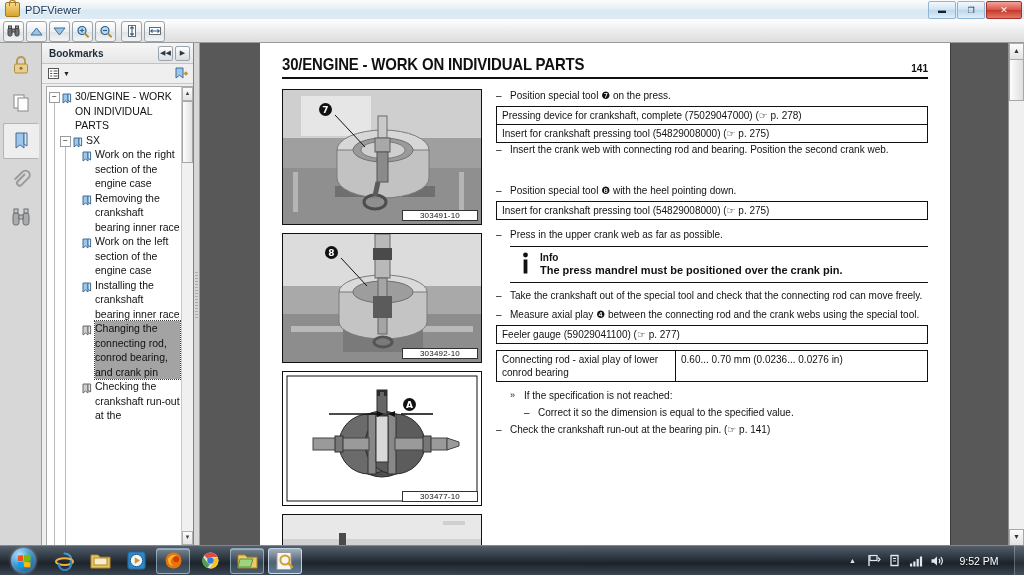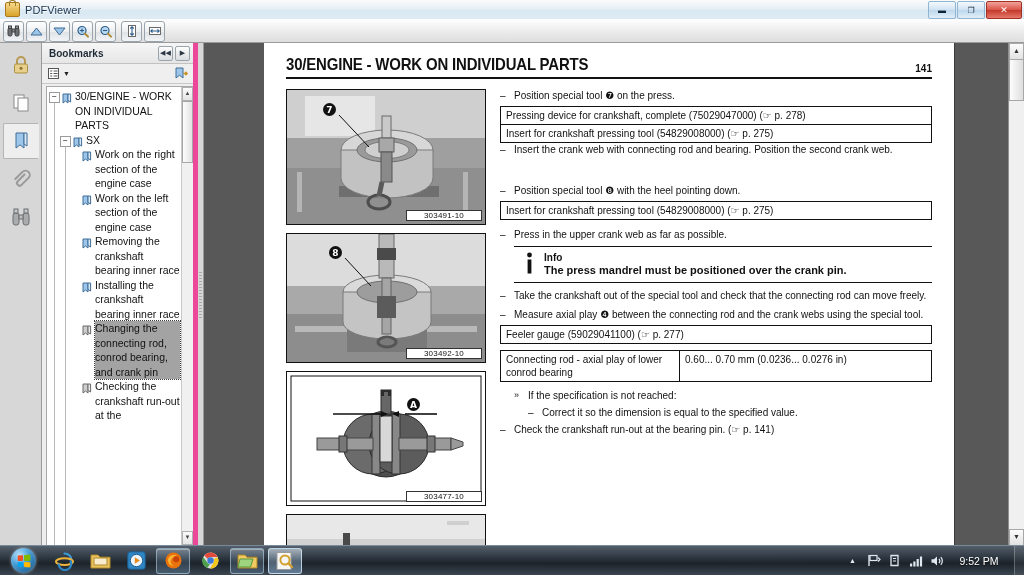--- a/index.html
+++ b/index.html
@@ -83,21 +83,21 @@
   .railbtn{
     width:34px;height:34px;display:flex;align-items:center;justify-content:center;
     border:1px solid transparent;border-radius:2px;
   }
   .railbtn.active{
     background:#eeeeee;border:1px solid #b4b4b4;border-right-color:#eeeeee;
   }
   
   #pane{
     width:151px;min-width:151px;background:#eeeeee;
-    border-right:5px solid #ec4899;display:flex;flex-direction:column;
+    border-right:1px solid #ec4899;display:flex;flex-direction:column;
   }
   #paneHead{
     height:20px;min-height:20px;display:flex;align-items:center;
     padding:0 3px 0 7px;
     background:linear-gradient(180deg,#f6f6f6,#e6e6e6);
     border-bottom:1px solid #c2c2c2;
   }
   #paneHead .lbl{font-size:10px;font-weight:bold;color:#1d2a36;flex:1;}
   .navbtn{
     width:13px;height:13px;border:1px solid #9aa4ad;border-radius:2px;margin-left:2px;
@@ -438,32 +438,32 @@
           </div>
 
           <div class="node ind2">
             <span class="nogutter"></span>
             <span class="bmico">
               <svg width="10" height="12" viewBox="0 0 10 12" aria-hidden="true">
                 <path d="M1 1h5v9l-2.5-2L1 10z" fill="#9ec6ea" stroke="#3f6d96"></path>
                 <path d="M6 1h2.6v8L6 7.4z" fill="#dbeaf8" stroke="#3f6d96"></path>
               </svg>
             </span>
-            <span class="nodetext" style="width:85px;">Work on the left section of the engine case</span>
+            <span class="nodetext" style="width:85px;">Removing the crankshaft bearing inner race</span>
           </div>
 
           <div class="node ind2">
             <span class="nogutter"></span>
             <span class="bmico">
               <svg width="10" height="12" viewBox="0 0 10 12" aria-hidden="true">
                 <path d="M1 1h5v9l-2.5-2L1 10z" fill="#9ec6ea" stroke="#3f6d96"></path>
                 <path d="M6 1h2.6v8L6 7.4z" fill="#dbeaf8" stroke="#3f6d96"></path>
               </svg>
             </span>
-            <span class="nodetext" style="width:85px;">Removing the crankshaft bearing inner race</span>
+            <span class="nodetext" style="width:85px;">Work on the left section of the engine case</span>
           </div>
 
           <div class="node ind2">
             <span class="nogutter"></span>
             <span class="bmico">
               <svg width="10" height="12" viewBox="0 0 10 12" aria-hidden="true">
                 <path d="M1 1h5v9l-2.5-2L1 10z" fill="#9ec6ea" stroke="#3f6d96"></path>
                 <path d="M6 1h2.6v8L6 7.4z" fill="#dbeaf8" stroke="#3f6d96"></path>
               </svg>
             </span>

